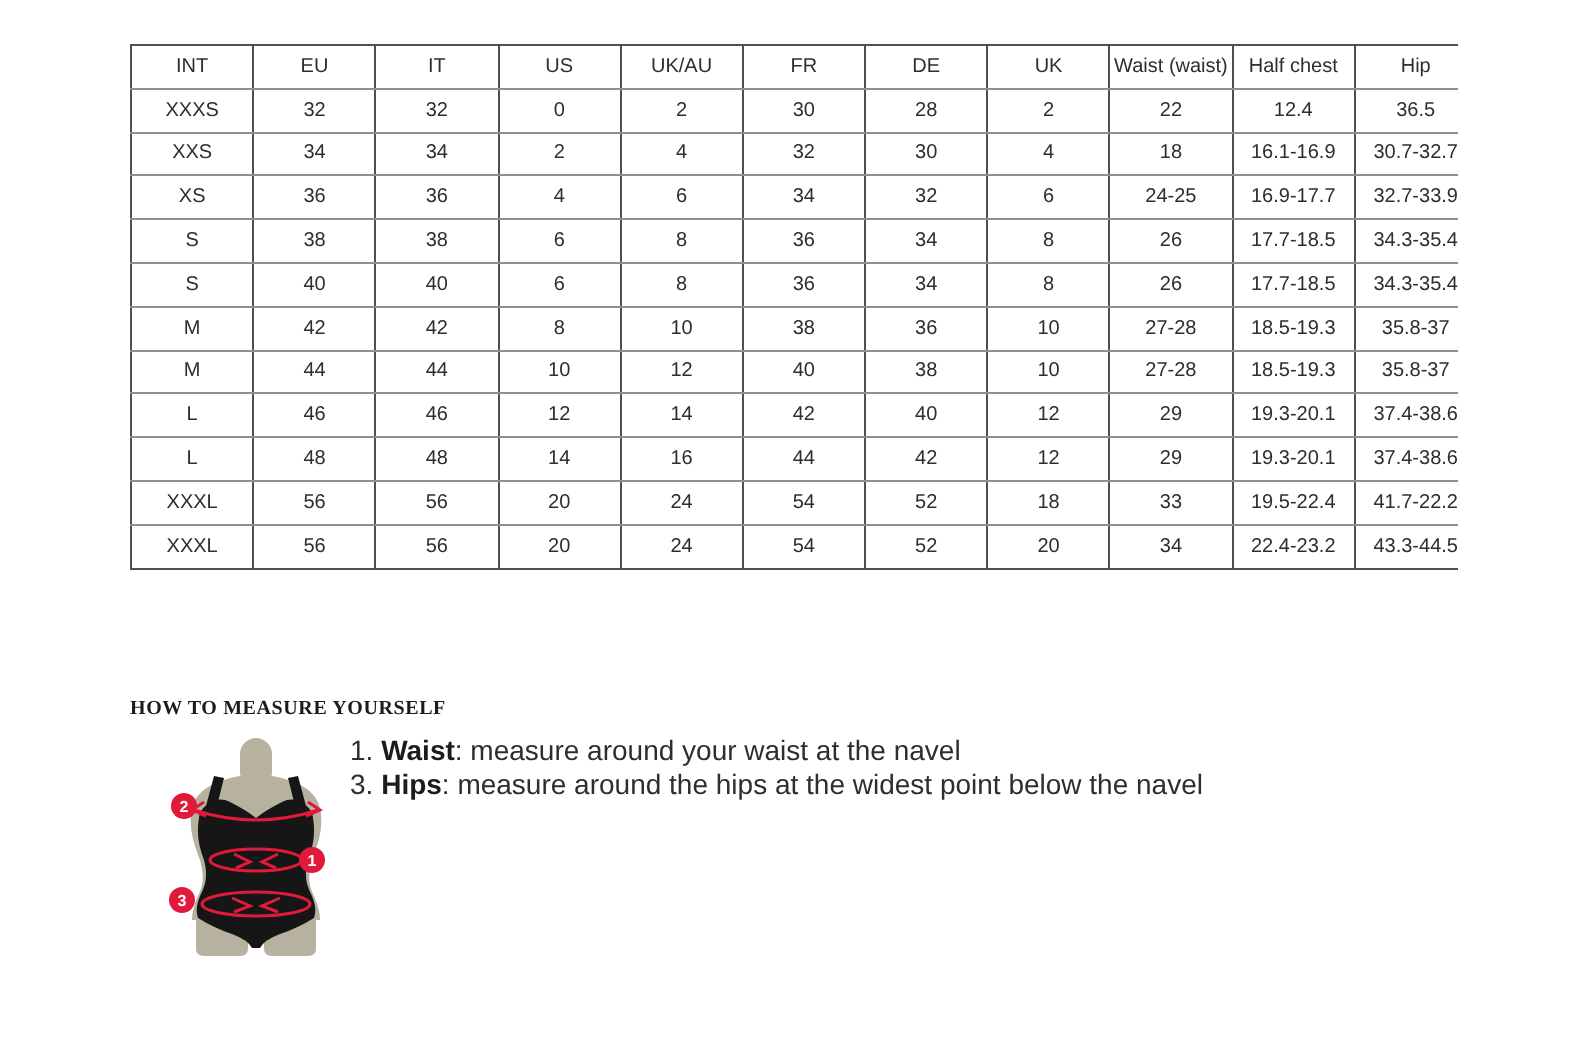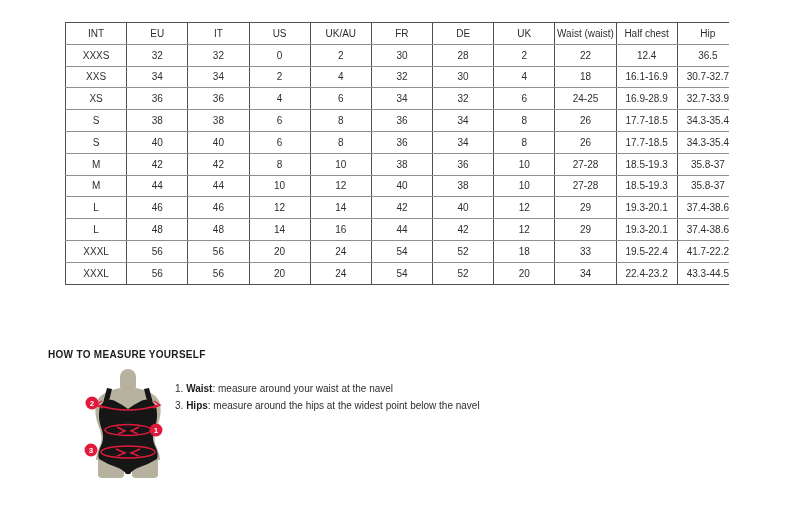--- a/index.html
+++ b/index.html
@@ -39,41 +39,41 @@
     font-weight: 400;
     white-space: nowrap;
     overflow: hidden;
   }
   table.size-chart thead th { border-top: 1px solid #4f4f4f; }
   table.size-chart tbody tr:last-child td { border-bottom: 1px solid #4f4f4f; }
 
   
   .measure-heading {
     position: absolute;
-    left: 48px;
+    left: 65px;
     top: 349px;
     font-size: 10px;
     font-weight: 700;
     letter-spacing: 0.3px;
     color: #1c1c1c;
+    font-family: Liberation Serif, serif;
   }
   .figure-wrap {
     position: absolute;
     left: 74px;
     top: 368px;
     width: 104px;
     height: 114px;
   }
   .measure-list {
     position: absolute;
     left: 175px;
     top: 367px;
-    font-size: 10px;
+    font-size: 14px;
     color: #2e2e2e;
-    margin-top: 13px;
   }
   .measure-item {
     height: 17px;
     line-height: 17px;
     white-space: nowrap;
   }
   .measure-item b { color: #1c1c1c; }
 </style>
 </head>
 <body>
@@ -126,21 +126,21 @@
         <tr>
           <td>XS</td>
           <td>36</td>
           <td>36</td>
           <td>4</td>
           <td>6</td>
           <td>34</td>
           <td>32</td>
           <td>6</td>
           <td>24-25</td>
-          <td>16.9-28.9</td>
+          <td>16.9-17.7</td>
           <td>32.7-33.9</td>
         </tr>
         <tr>
           <td>S</td>
           <td>38</td>
           <td>38</td>
           <td>6</td>
           <td>8</td>
           <td>36</td>
           <td>34</td>

